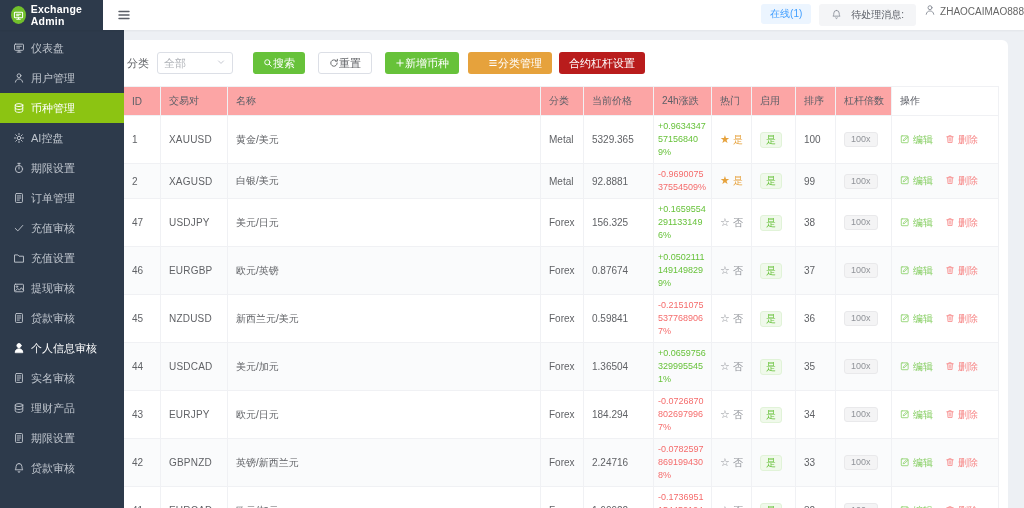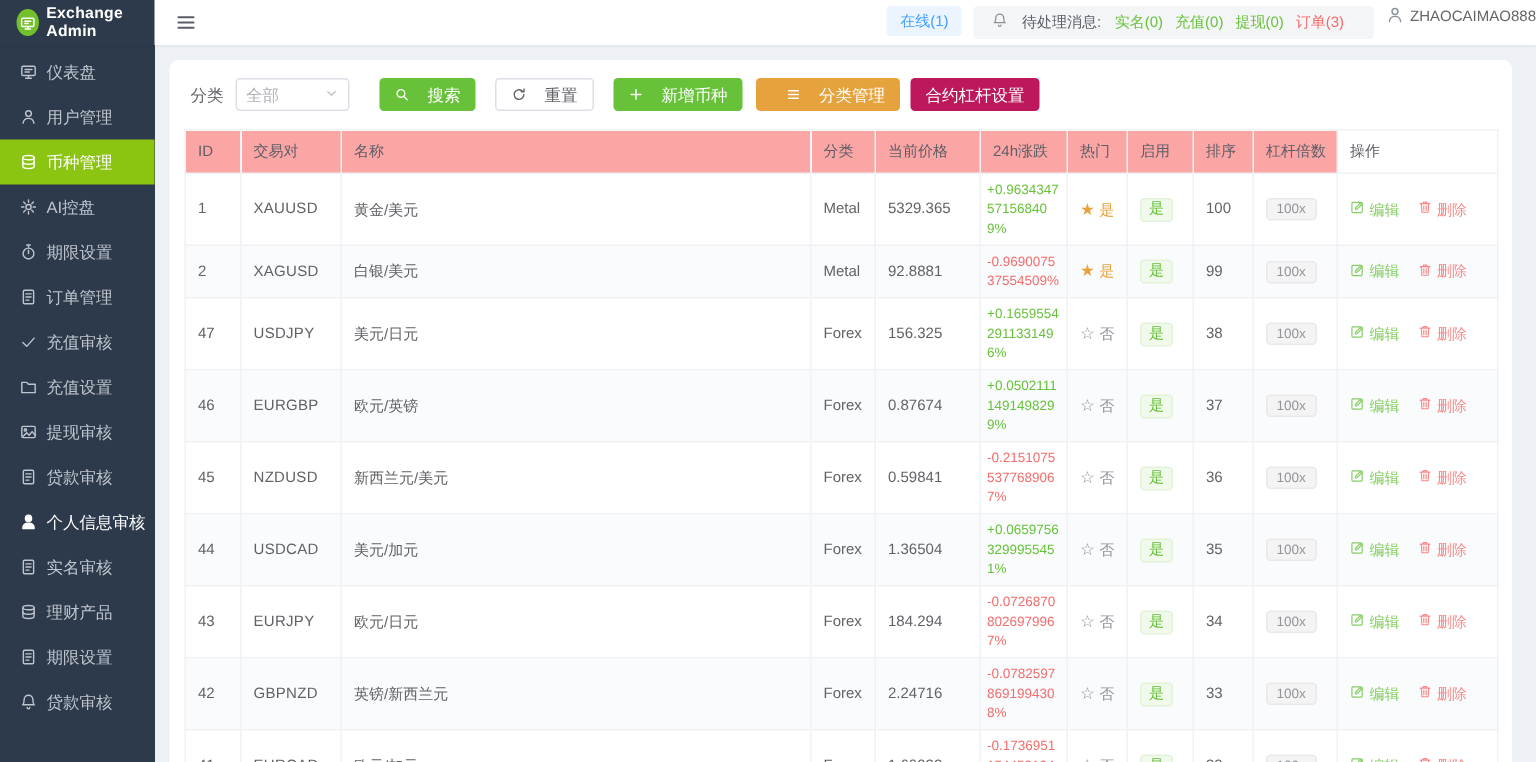--- a/index.html
+++ b/index.html
@@ -18,45 +18,45 @@
   .online-pill { background:#ecf5ff; color:var(--c-blue,#409eff); font-size:10px; padding:3px 9px; border-radius:3px; cursor:pointer; }
   .msg-pill { background:#f4f5f7; border-radius:3px; display:flex; align-items:center; gap:9px; padding:4px 12px; font-size:10px; color:#5a5e66; }
   .msg-pill .icon svg { width:11px; height:11px; }
   .msg-link { cursor:pointer; }
   .msg-link.green { color:var(--c-green,#67c23a); }
   .msg-link.red { color:var(--c-red,#f56c6c); }
   .user-box { display:flex; align-items:center; gap:4px; font-size:10px; color:#666; cursor:pointer; }
   .user-box .icon svg { width:12px; height:12px; }
 
   
-  .sidebar { position:fixed; top:30px; left:0; bottom:0; width:103px; background:#2d3a4b; padding-top:3px; z-index:10; }
+  .sidebar { position:fixed; top:30px; left:0; bottom:0; width:124px; background:#2d3a4b; padding-top:3px; z-index:10; }
   .side-item { height:30px; display:flex; align-items:center; gap:6px; padding-left:13px; color:#bfc5cd; font-size:11px; cursor:pointer; }
   .side-item .icon { display:flex; }
   .side-item .icon svg { width:12px; height:12px; }
   .side-item.active { background:var(--c-active,#8cc412); color:#fff; }
   .side-item.bright { color:#fff; }
   .side-label { white-space:nowrap; }
 
   
   .main { position:absolute; top:30px; left:103px; right:0; bottom:0; background:#edf0f4; padding:10px 16px 0 10px; }
   .card { background:#fff; border-radius:6px; padding:8px 10px 20px 10px; min-height:100%; }
 
   
   .toolbar { display:flex; align-items:center; margin:4px 0 12px 4px; }
   .filter-label { font-size:11px; color:#606266; margin-right:8px; }
   .select { width:76px; height:22px; border:1px solid #dcdfe6; border-radius:3px; display:flex; align-items:center; justify-content:space-between; padding:0 6px; font-size:11px; color:#b0b3b8; cursor:pointer; background:#fff; }
   .select .icon svg { width:10px; height:10px; color:#c0c4cc; }
-  .btn { height:22px; border:none; border-radius:3px; font-size:11px; display:inline-flex; align-items:center; gap:12px; padding:0 10px; color:#fff; cursor:pointer; font-family:inherit; }
+  .btn { height:22px; border:none; border-radius:3px; font-size:11px; display:inline-flex; align-items:center; gap:0; padding:0 10px; color:#fff; cursor:pointer; font-family:inherit; }
   .btn .icon { display:flex; }
   .btn .icon svg { width:10px; height:10px; }
   .btn-search { background:var(--c-green,#67c23a); margin-left:20px; }
   .btn-reset  { background:#fff; color:#606266; border:1px solid #dcdfe6; margin-left:13px; }
   .btn-add    { background:var(--c-green,#67c23a); margin-left:13px; }
   .btn-cat    { background:var(--c-orange,#e6a23c); margin-left:9px;padding-left:20px; }
-  .btn-lev    { background:#be185d; margin-left:7px; }
+  .btn-lev    { background:#b91c1c; margin-left:7px; }
 
   
   table { border-collapse:collapse; table-layout:fixed; width:875px; }
   th, td { border:1px solid #f0f1f4; font-weight:normal; text-align:left; padding:4px 8px; font-size:10px; color:#606266; vertical-align:middle; overflow:hidden; }
   thead th { background:#fca5a5; color:#5b5e66; white-space:nowrap; padding:7px 8px; }
   thead th:last-child { background:#fff; }
   tbody tr:nth-child(even) td { background:#fafbfc; }
   td.c-pair { letter-spacing:.2px; }
   td.c-change { padding:4px; font-size:9px; line-height:13px; word-break:break-all; }
   .up   { color:var(--c-green,#67c23a); }
@@ -95,21 +95,20 @@
     <div class="topbar-right">
       <span class="online-pill">在线(1)</span>
       <div class="msg-pill">
         <span class="icon">
           <svg viewBox="0 0 14 14" fill="none" stroke="#8a8f99" stroke-width="1.1" stroke-linecap="round" stroke-linejoin="round">
               <path d="M7 1.8a3.4 3.4 0 0 0-3.4 3.4c0 3-1.1 3.9-1.1 3.9h9s-1.1-.9-1.1-3.9A3.4 3.4 0 0 0 7 1.8z"></path>
               <path d="M6 11.2a1 1 0 0 0 2 0"></path>
             </svg>
         </span>
         <span>待处理消息:</span>
-        <span id="msg-links"><span class="msg-link green" style="margin-right:8px">实名(0)</span><span class="msg-link green" style="margin-right:8px">充值(0)</span><span class="msg-link green" style="margin-right:8px">提现(0)</span><span class="msg-link red" style="margin-right:8px">订单(3)</span></span>
       </div>
       <div class="user-box">
         <span class="icon">
           <svg viewBox="0 0 14 14" fill="none" stroke="#8a8f99" stroke-width="1.1" stroke-linecap="round" stroke-linejoin="round">
               <circle cx="7" cy="4.3" r="2.3"></circle>
               <path d="M2.6 12c.4-2.6 2.2-3.9 4.4-3.9s4 1.3 4.4 3.9"></path>
             </svg>
         </span>
         <span>ZHAOCAIMAO888</span>
       </div>

